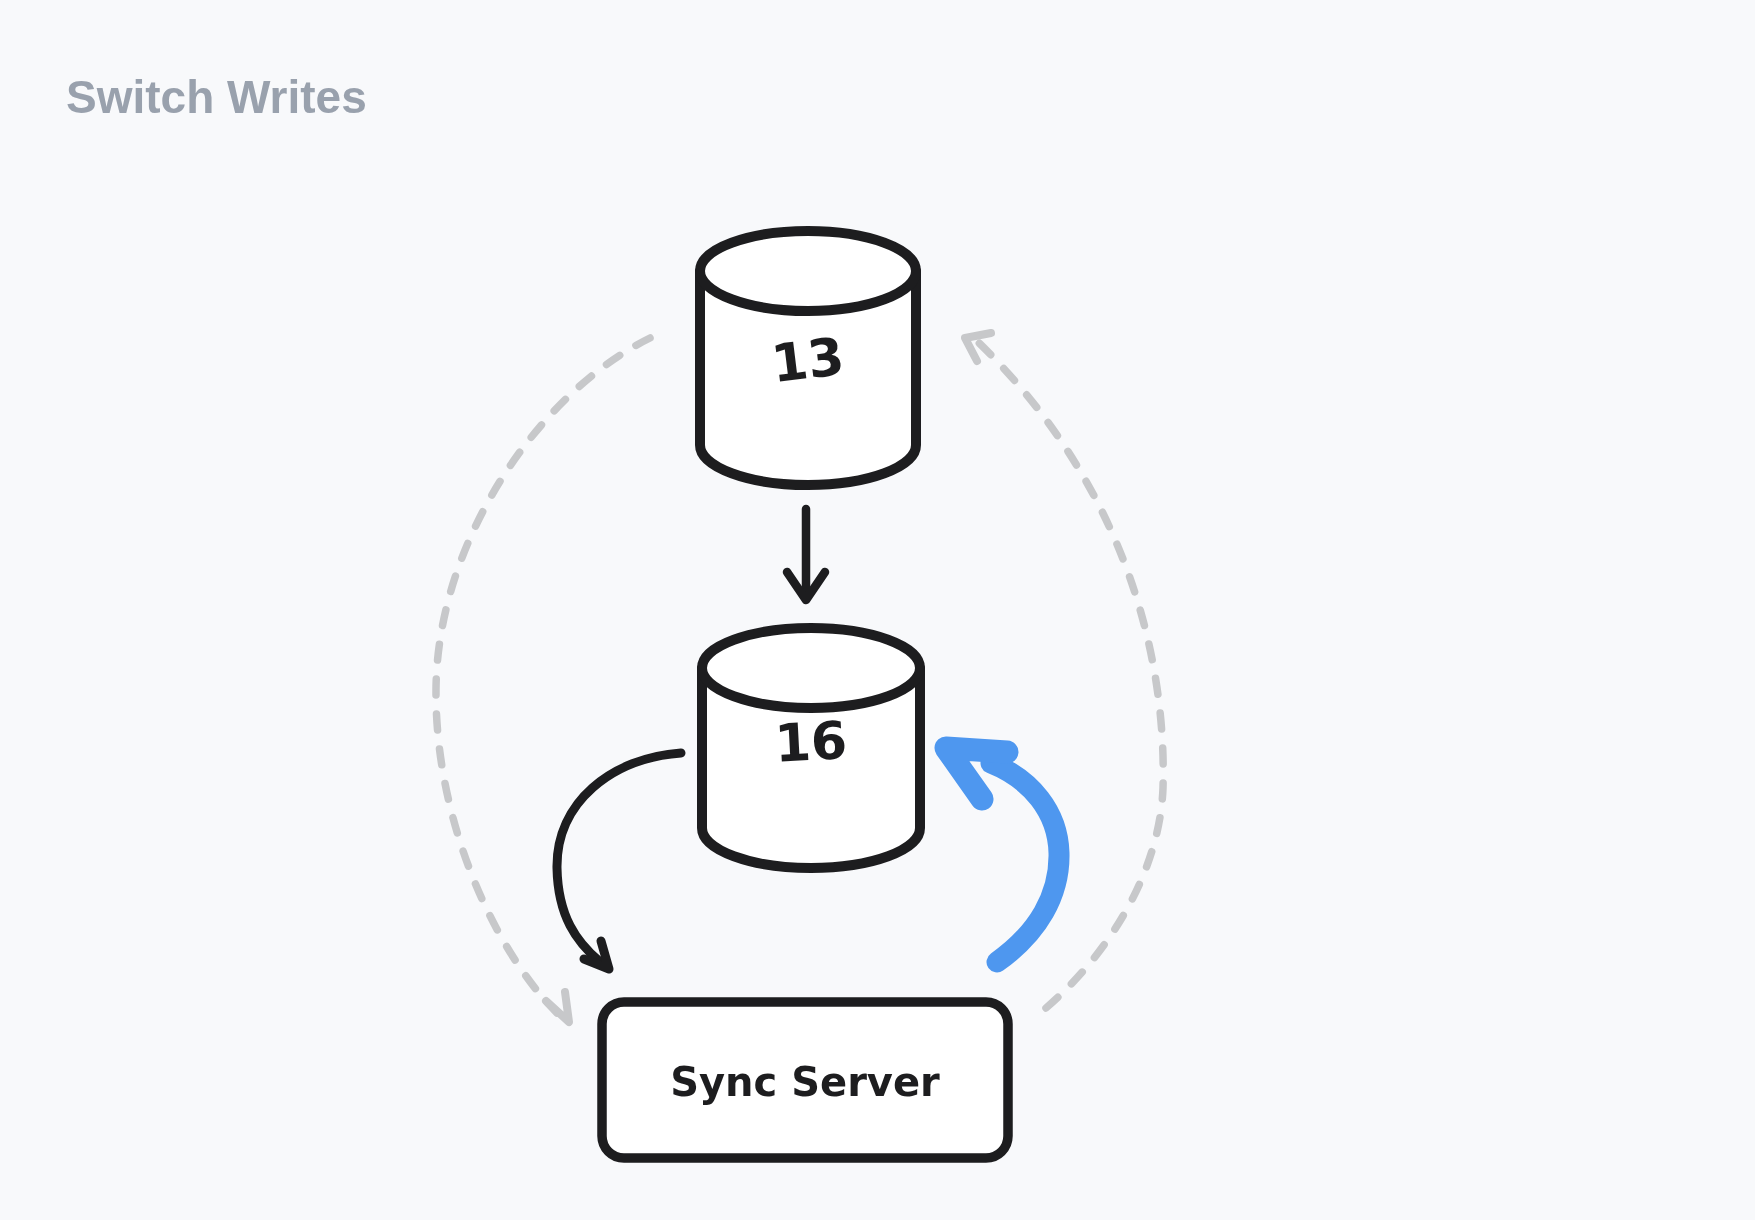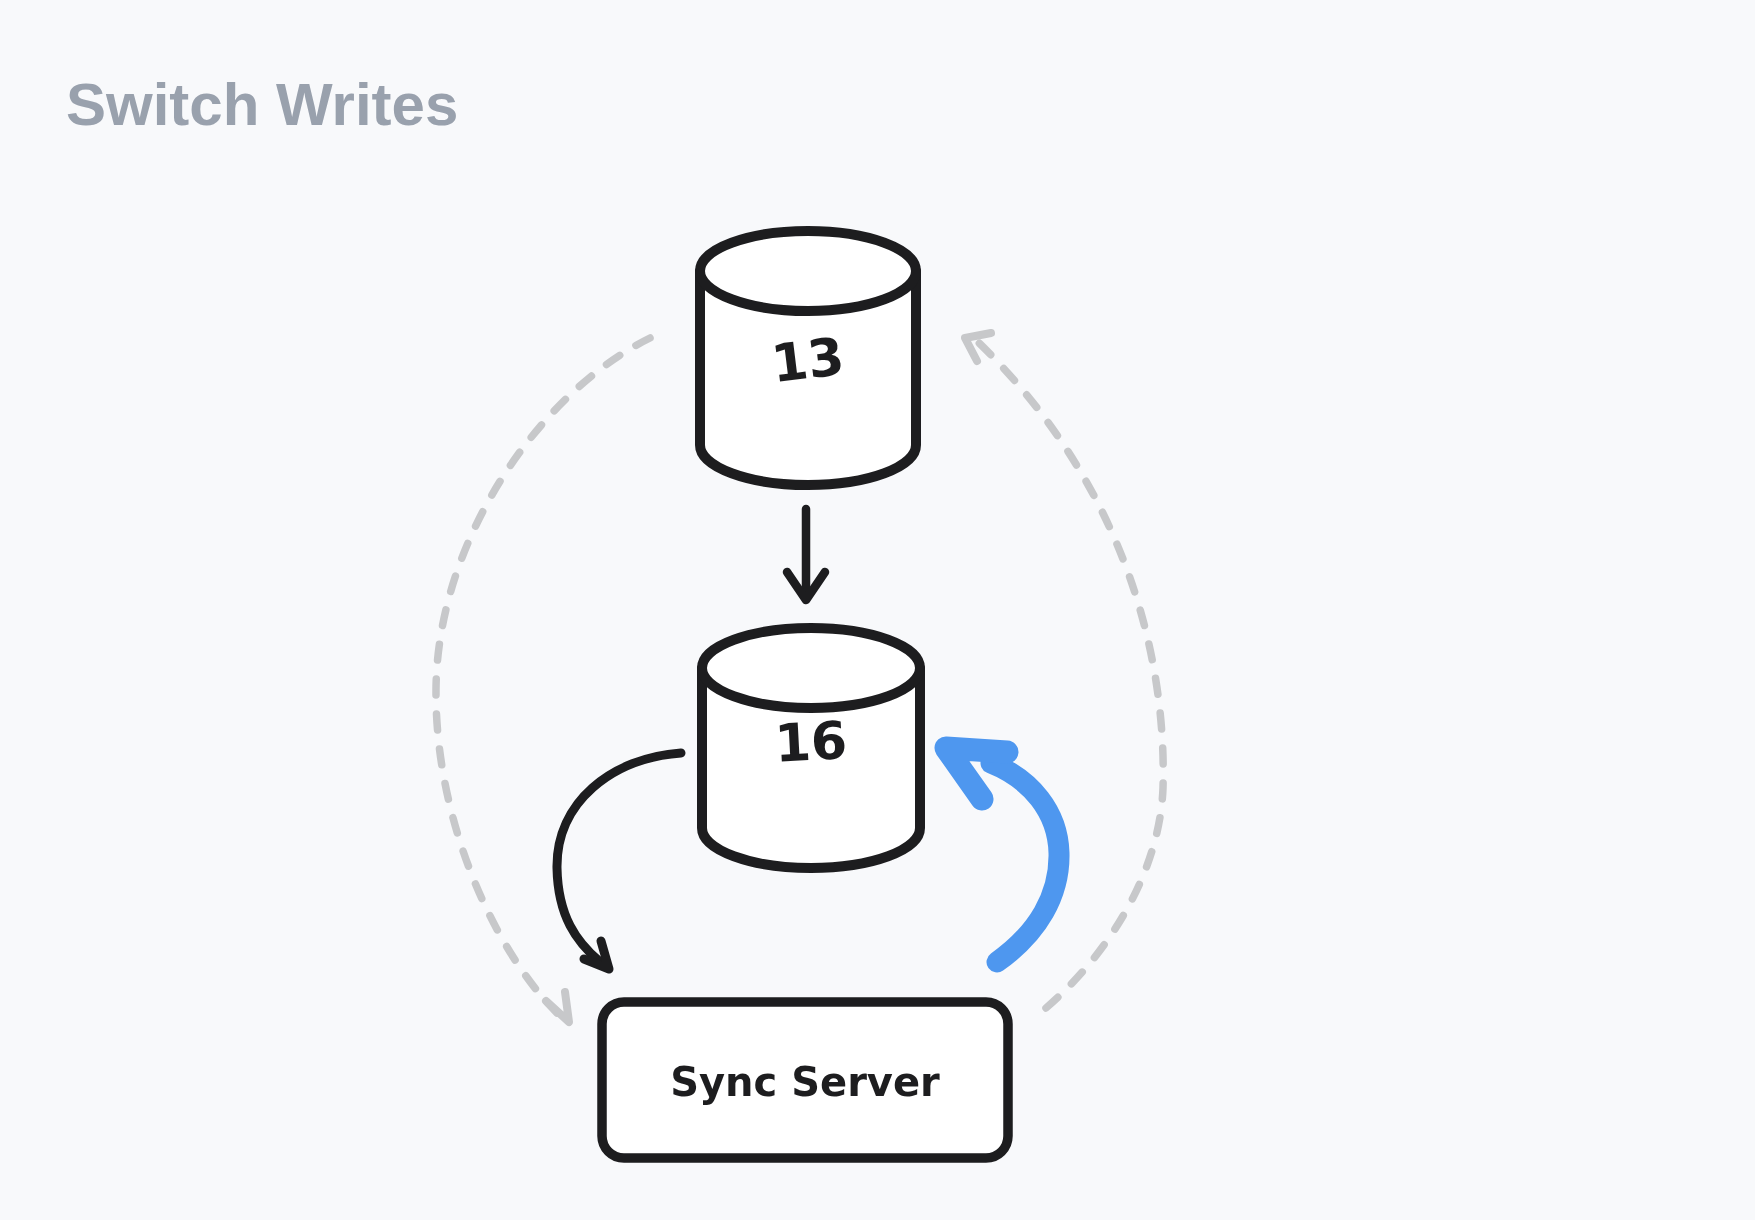--- a/index.html
+++ b/index.html
@@ -9,21 +9,21 @@
     height: 1220px;
     background: #f8f9fb;
     overflow: hidden;
     font-family: "Liberation Sans", sans-serif;
   }
   .title {
     position: absolute;
     left: 66px;
     top: 70px;
     margin: 0;
-    font-size: 60px;
+    font-size: 46px;
     font-weight: 700;
     letter-spacing: 0px;
     color: #99a1ad;
     font-family: "Liberation Sans", sans-serif;
   }
   .canvas {
     position: absolute;
     left: 0; top: 0;
     width: 1755px;
     height: 1220px;

